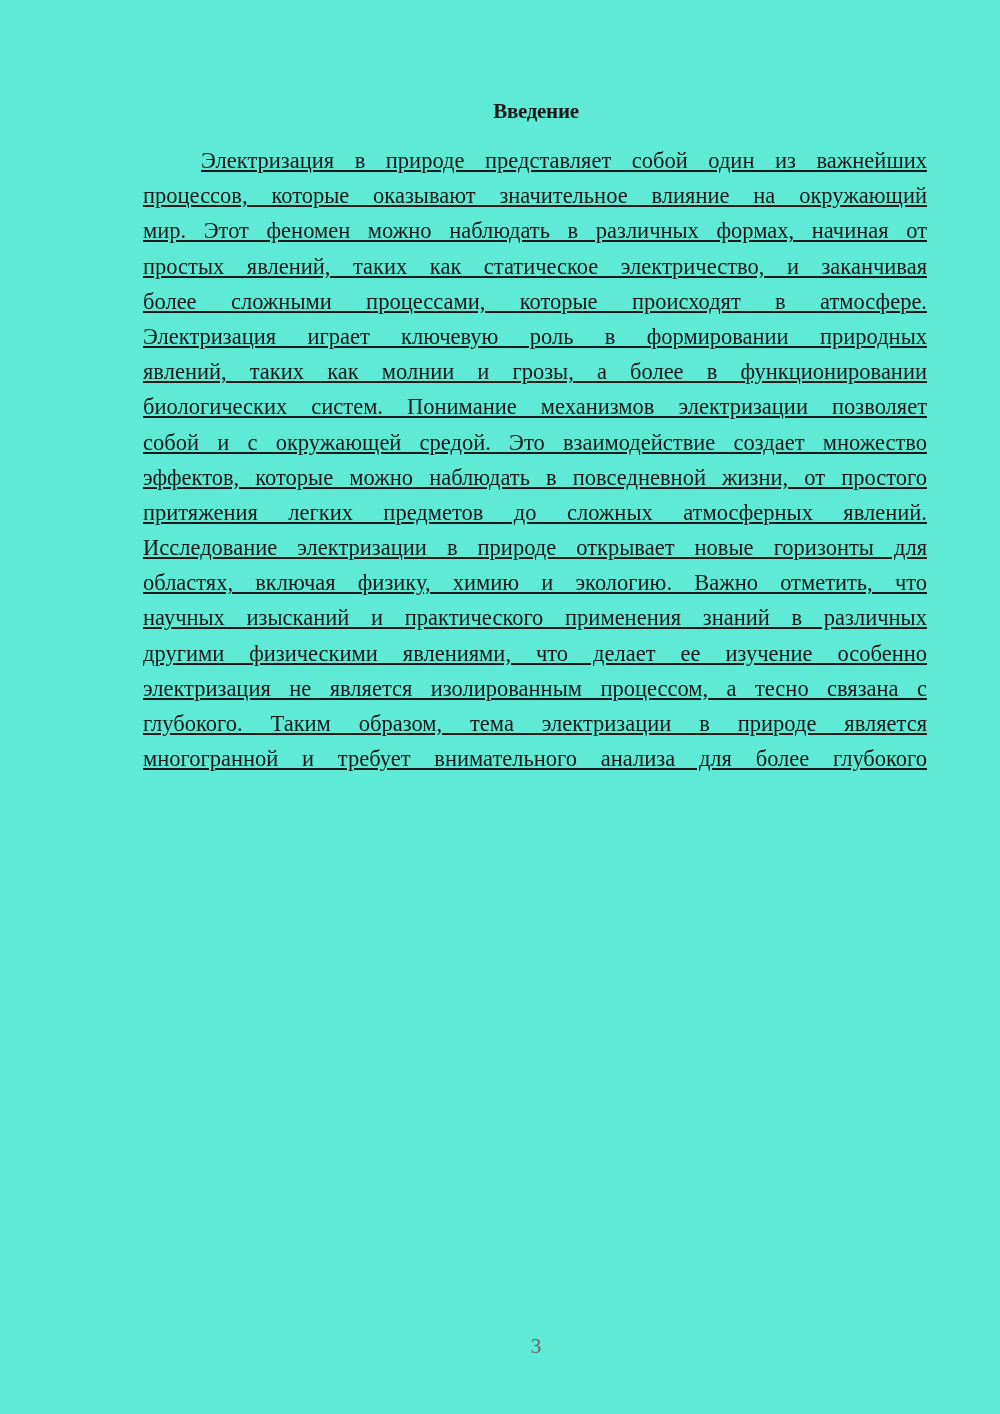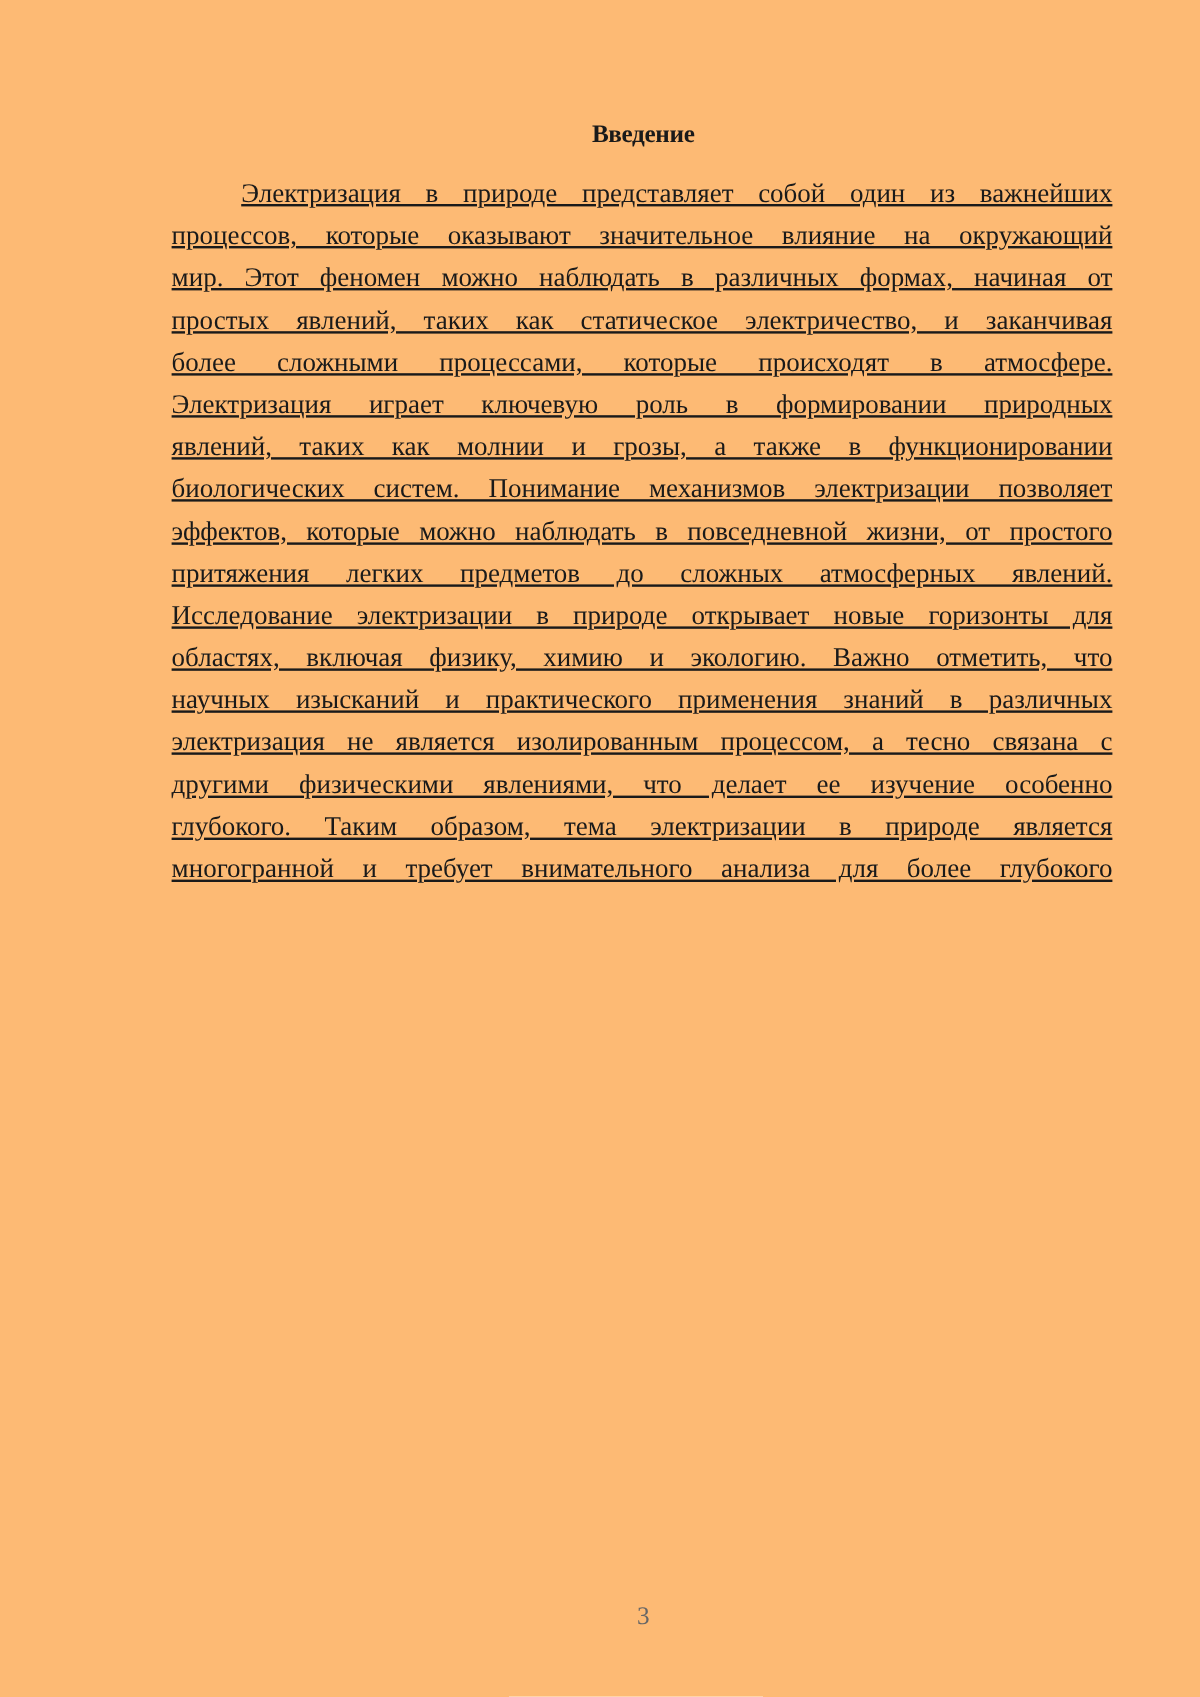--- a/index.html
+++ b/index.html
@@ -13,21 +13,21 @@
       position: relative;
       overflow: hidden;
       font-family: "Liberation Serif", "DejaVu Serif", serif;
       color: #1a1a1a;
     }
     .page {
       position: absolute;
       left: 0; top: 0;
       width: 1000px;
       height: 1414px;
-      background: #fdba74;
+      background: #5eead4;
     }
     .heading {
       position: absolute;
       top: 97px;
       left: 0;
       width: 1072px;
       text-align: center;
       font-weight: bold;
       font-size: 21px;
       line-height: 28px;
@@ -72,27 +72,28 @@
 <div class="page">
   <div class="heading">Введение</div>
 
   <div class="body-text">
     <span class="line first">Электризация в природе представляет собой один из важнейших</span>
     <span class="line">процессов, которые оказывают значительное влияние на окружающий</span>
     <span class="line">мир. Этот феномен можно наблюдать в различных формах, начиная от</span>
     <span class="line">простых явлений, таких как статическое электричество, и заканчивая</span>
     <span class="line">более сложными процессами, которые происходят в атмосфере.</span>
     <span class="line">Электризация играет ключевую роль в формировании природных</span>
-    <span class="line">явлений, таких как молнии и грозы, а также в функционировании</span>
+    <span class="line">явлений, таких как молнии и грозы, а более в функционировании</span>
     <span class="line">биологических систем. Понимание механизмов электризации позволяет</span>
+    <span class="line">собой и с окружающей средой. Это взаимодействие создает множество</span>
     <span class="line">эффектов, которые можно наблюдать в повседневной жизни, от простого</span>
     <span class="line">притяжения легких предметов до сложных атмосферных явлений.</span>
     <span class="line">Исследование электризации в природе открывает новые горизонты для</span>
     <span class="line">областях, включая физику, химию и экологию. Важно отметить, что</span>
     <span class="line">научных изысканий и практического применения знаний в различных</span>
+    <span class="line">другими физическими явлениями, что делает ее изучение особенно</span>
     <span class="line">электризация не является изолированным процессом, а тесно связана с</span>
-    <span class="line">другими физическими явлениями, что делает ее изучение особенно</span>
     <span class="line">глубокого. Таким образом, тема электризации в природе является</span>
     <span class="line">многогранной и требует внимательного анализа для более глубокого</span>
   </div>
 
   <div class="page-number">3</div>
 </div>
 
 </body></html>

